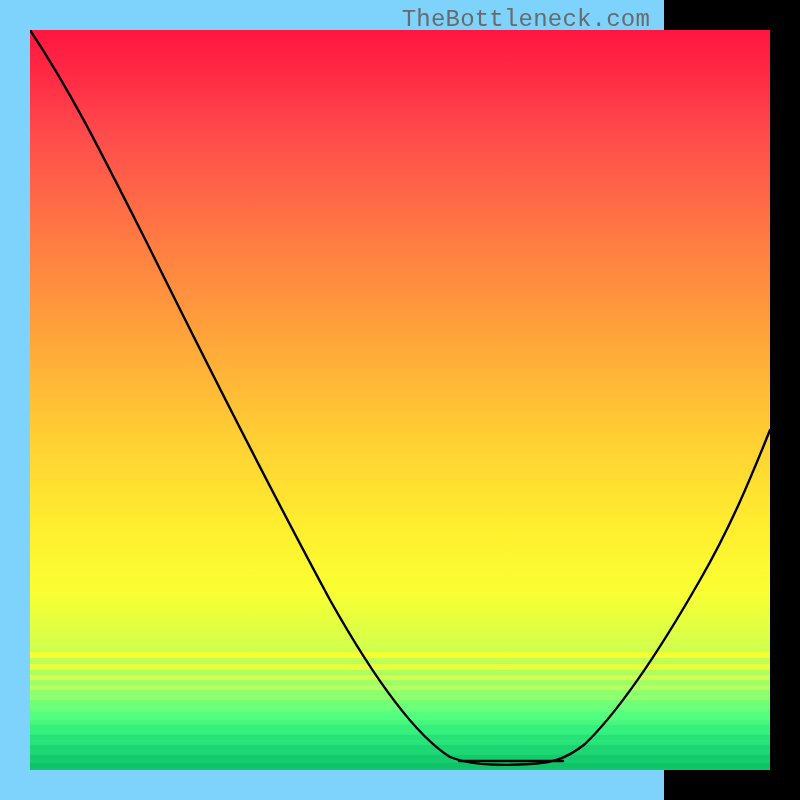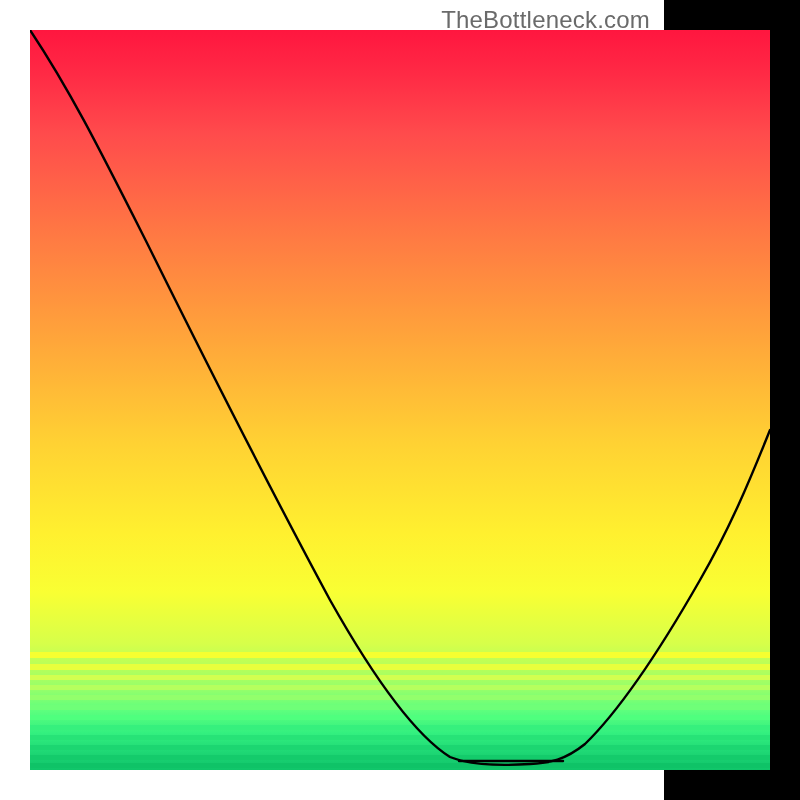--- a/index.html
+++ b/index.html
@@ -8,21 +8,22 @@
     width: 800px;
     height: 800px;
     background: #000;
     overflow: hidden;
     font-family: Arial, Helvetica, sans-serif;
   }
   .frame {
     position: relative;
     width: 664px;
     height: 800px;
-    background: #ffffff;
+    background: #7dd3fc;
+    font-family: Liberation Mono, monospace;
   }
   .watermark {
     position: absolute;
     top: 6px;
     right: 14px;
     color: #6a6a6a;
     font-size: 24px;
     font-weight: 500;
     letter-spacing: 0.2px;
     z-index: 5;

